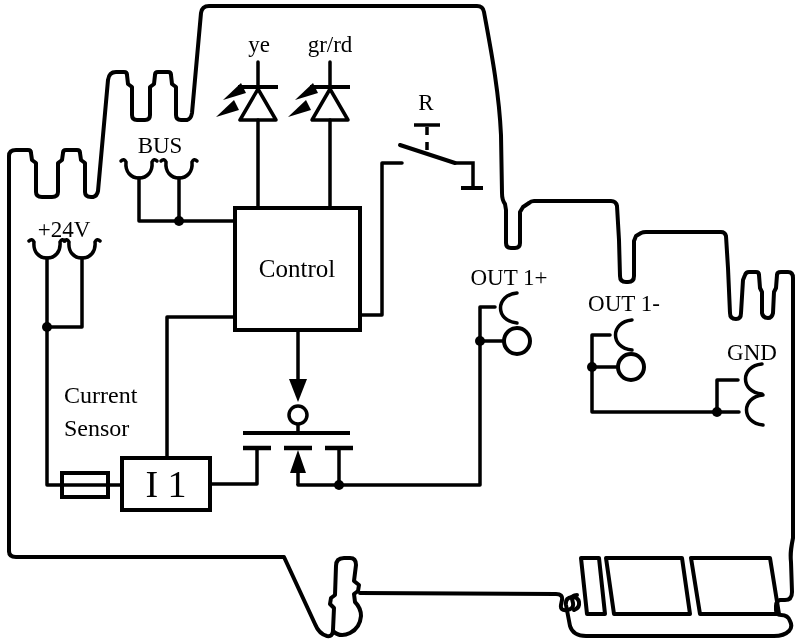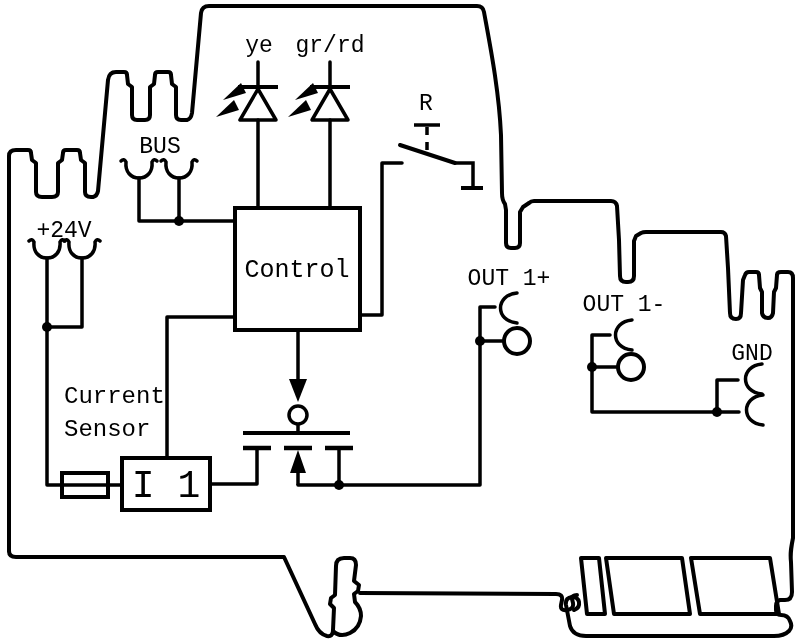--- a/index.html
+++ b/index.html
@@ -1,17 +1,17 @@
 <!DOCTYPE html>
 <html><head>
 <meta charset="utf-8">
 <style>
   html,body{margin:0;padding:0;background:#ffffff;}
   #stage{position:relative;width:800px;height:644px;background:#ffffff;overflow:hidden;
-         font-family:Liberation Mono, monospace;}
+         font-family:Liberation Serif, serif;}
   svg{position:absolute;left:0;top:0;}
   text{fill:#000;}
   .lbl{font-size:23px;}
   .lbl-ctl{font-size:25px;}
   .lbl-cs{font-size:24px;}
   .lbl-i1{font-size:38px;}
 </style>
 </head>
 <body>
 

